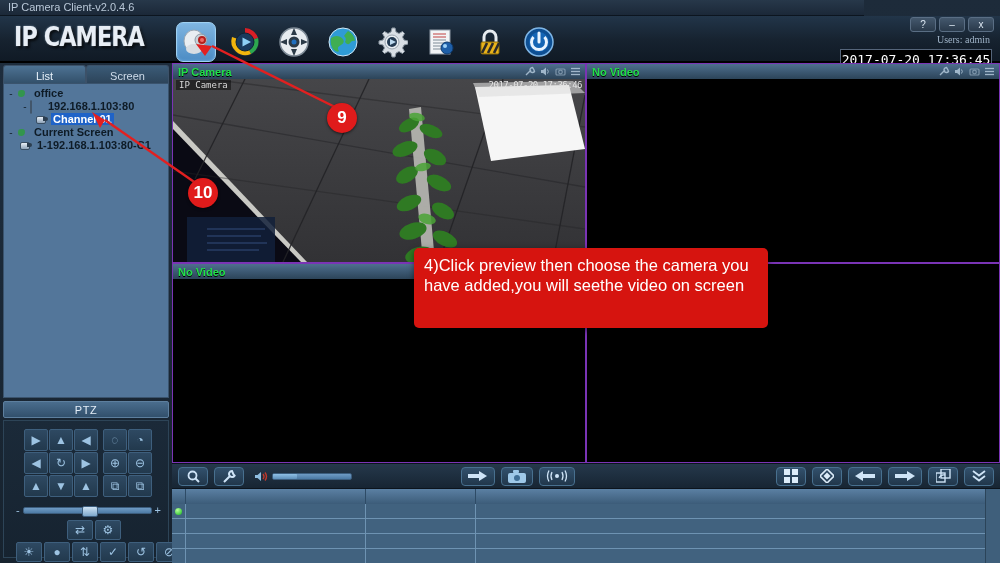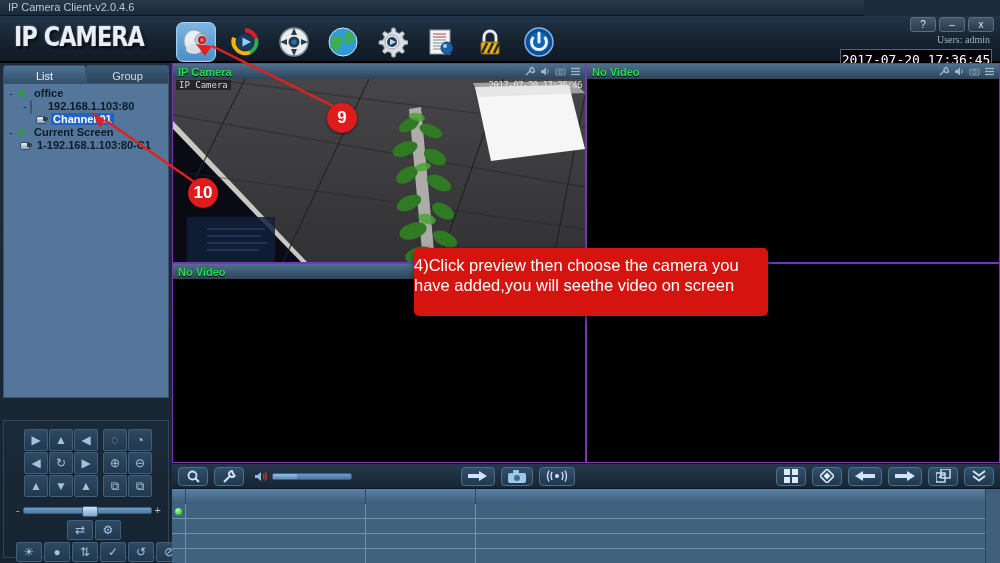--- a/index.html
+++ b/index.html
@@ -165,22 +165,22 @@
   .dot { width:7px; height:7px; border-radius:50%;
       background:radial-gradient(circle at 35% 30%,#b6ff9a,#14b81c); }
   .scrollv { position:absolute; right:0; top:0; width:15px; height:75px;
       background:#3f5f7b; border-left:1px solid #2b4459; }
 
   
   .badge { position:absolute; width:30px; height:30px; border-radius:50%;
       background:#e01b1b; color:#fff; font-size:17px; font-weight:bold;
       display:flex; align-items:center; justify-content:center;
       box-shadow:0 1px 3px rgba(0,0,0,.6); }
-  .callout { position:absolute; left:414px; top:248px; width:354px; height:68px;
-      background:#d6140f; color:#fff; border-radius:5px; padding:7px 0;
+  .callout { position:absolute; left:414px; top:248px; width:354px; height:80px;
+      background:#d6140f; color:#fff; border-radius:5px; padding:7px 10px;
       font-size:16.5px; line-height:1.22; font-weight:500;
       box-shadow:0 2px 6px rgba(0,0,0,.5); }
   svg.arrows { position:absolute; left:0; top:0; width:1000px; height:563px;
       pointer-events:none; }
 </style>
 </head>
 <body>
 
 <div class="app">
 
@@ -289,21 +289,21 @@
       <div class="winbtn">–</div>
       <div class="winbtn">x</div>
     </div>
     <div class="users">Users: admin</div>
     <div class="clock">2017-07-20  17:36:45</div>
   </div>
 
   <div class="sidebar">
     <div class="tabs">
       <div class="tab active">List</div>
-      <div class="tab idle">Group</div>
+      <div class="tab idle">Screen</div>
     </div>
 
     <div class="tree">
       <div class="node lvl1">
         <span class="exp">-</span>
         <span class="ico"><span class="globe"></span></span>
         <span class="lbl">office</span>
       </div>
       <div class="node lvl2">
         <span class="exp">-</span>
@@ -318,20 +318,21 @@
         <span class="exp">-</span>
         <span class="ico"><span class="globe"></span></span>
         <span class="lbl">Current Screen</span>
       </div>
       <div class="node lvl2">
         <span class="ico cam"></span>
         <span class="lbl">1-192.168.1.103:80-C1</span>
       </div>
     </div>
 
+    <div class="barbtn" style="top:338px">PTZ</div>
 
     <div class="ptzbox">
       <div class="dpad">
         <div class="pb">▶</div>
         <div class="pb">▲</div>
         <div class="pb">◀</div>
         <div class="pb">◀</div>
         <div class="pb">↻</div>
         <div class="pb">▶</div>
         <div class="pb">▲</div>

